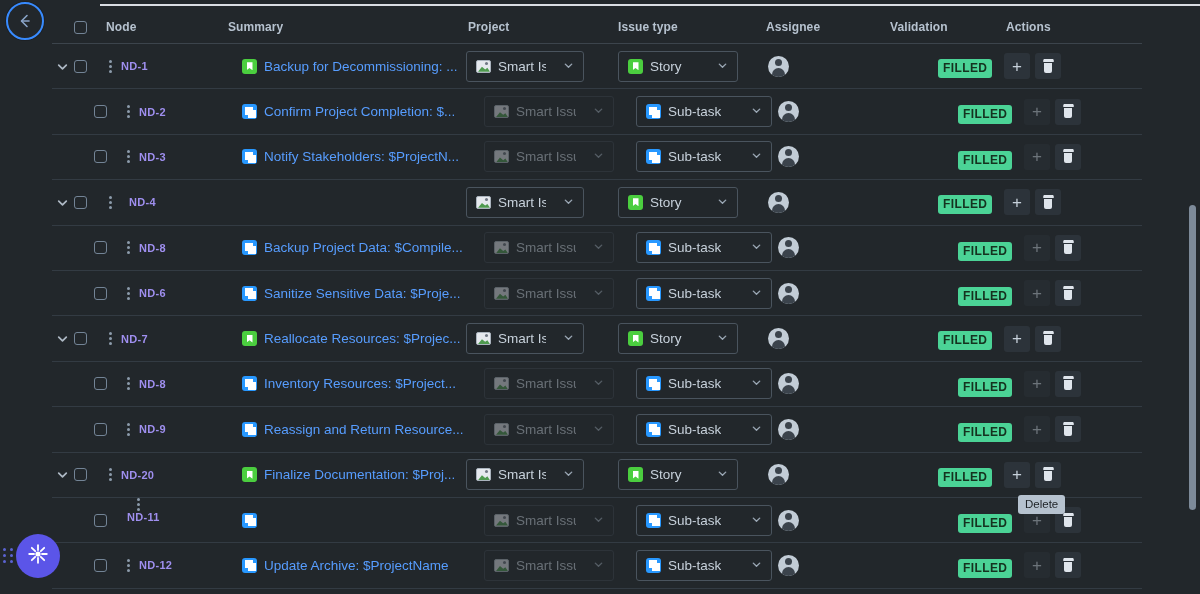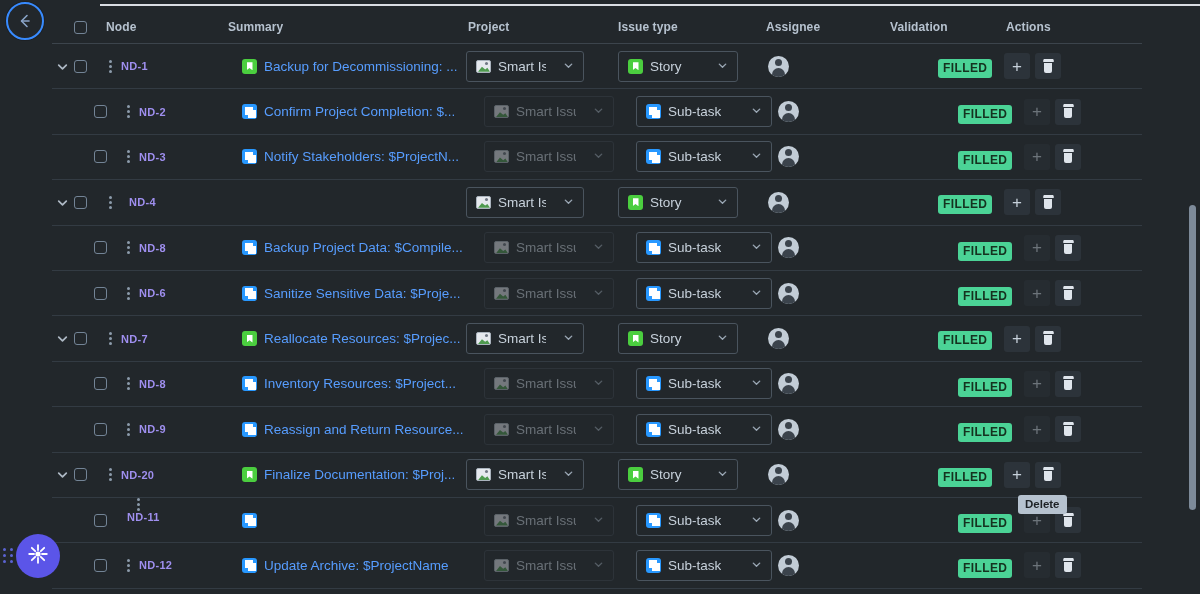--- a/index.html
+++ b/index.html
@@ -855,21 +855,21 @@
               </span>
               <span class="abtn">
                 <span class="trash"></span>
               </span>
             </span>
           </span>
         </div>
       </div>
   </div>
 
-  <div class="tooltip" style="left:1018px; top:495px;font-weight:bold;">Delete</div>
+  <div class="tooltip" style="left:1018px; top:495px;">Delete</div>
 
   <div class="drag-dots">
     <i></i>
       <i></i>
       <i></i>
       <i></i>
       <i></i>
       <i></i>
   </div>
 

